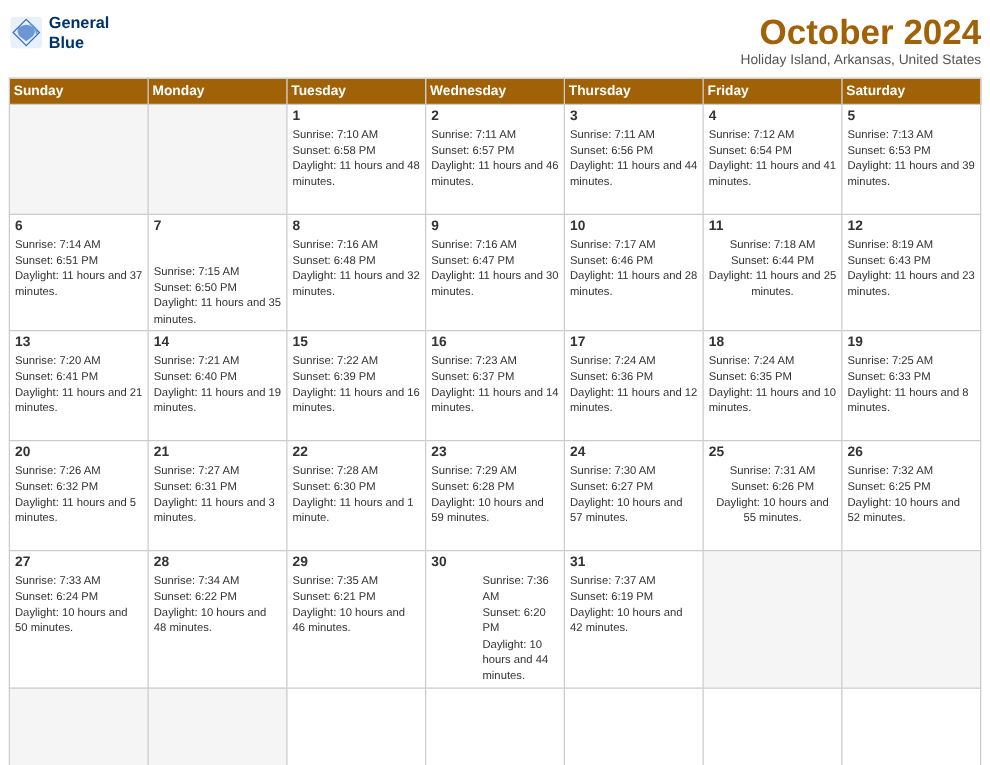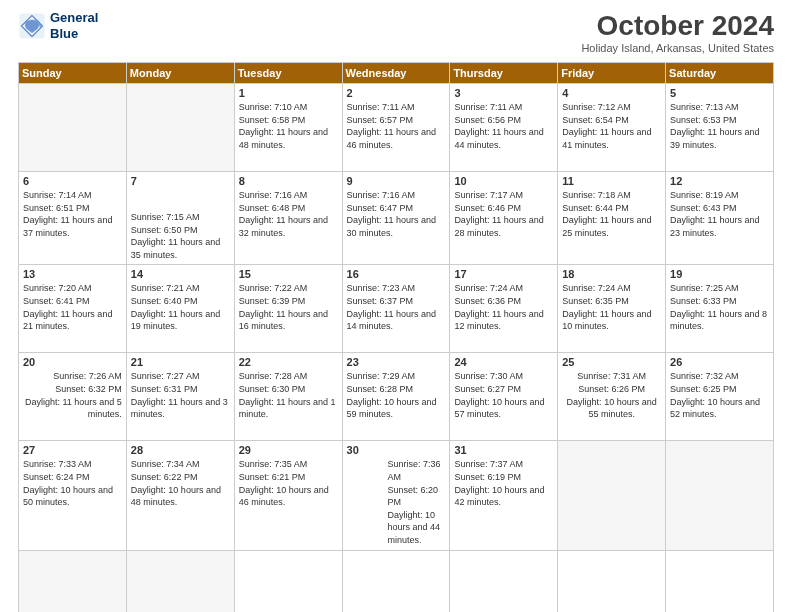--- a/index.html
+++ b/index.html
@@ -6,21 +6,21 @@
     body {
       font-family: Arial, sans-serif;
       background: #fff;
       width: 792px;
       height: 612px;
       overflow: hidden;
     }
     .container {
       width: 792px;
       height: 459px;
-      padding: 10px 18px;
+      padding: 10px 7px;
     }
     .header {
       display: flex;
       justify-content: space-between;
       align-items: flex-start;
       margin-bottom: 8px;
     }
     .logo {
       display: flex;
       align-items: center;
@@ -35,21 +35,21 @@
     .logo-icon {
       width: 28px;
       height: 28px;
     }
     .title-section {
       text-align: right;
     }
     .month-title {
       font-size: 28px;
       font-weight: bold;
-      color: #404040;
+      color: #a16207;
     }
     .location {
       font-size: 11px;
       color: #555;
     }
     .calendar {
       width: 100%;
       border-collapse: collapse;
       table-layout: fixed;
     }
@@ -181,21 +181,21 @@
 Daylight: 11 hours and 30 minutes.</div>
           </td>
           <td>
             <span class="day-number">10</span>
             <div class="cell-info" style="white-space: pre-line;">Sunrise: 7:17 AM
 Sunset: 6:46 PM
 Daylight: 11 hours and 28 minutes.</div>
           </td>
           <td>
             <span class="day-number">11</span>
-            <div class="cell-info" style="white-space: pre-line;">Sunrise: 7:18 AM
+            <div class="cell-info" style="white-space: pre-line; text-align: center;">Sunrise: 7:18 AM
 Sunset: 6:44 PM
 Daylight: 11 hours and 25 minutes.</div>
           </td>
           <td>
             <span class="day-number">12</span>
             <div class="cell-info" style="white-space: pre-line;">Sunrise: 8:19 AM
 Sunset: 6:43 PM
 Daylight: 11 hours and 23 minutes.</div>
           </td>
         </tr>
@@ -239,21 +239,21 @@
           <td>
             <span class="day-number">19</span>
             <div class="cell-info" style="white-space: pre-line;">Sunrise: 7:25 AM
 Sunset: 6:33 PM
 Daylight: 11 hours and 8 minutes.</div>
           </td>
         </tr>
         <tr>
           <td>
             <span class="day-number">20</span>
-            <div class="cell-info" style="white-space: pre-line; text-align: right;">Sunrise: 7:26 AM
+            <div class="cell-info" style="white-space: pre-line;">Sunrise: 7:26 AM
 Sunset: 6:32 PM
 Daylight: 11 hours and 5 minutes.</div>
           </td>
           <td>
             <span class="day-number">21</span>
             <div class="cell-info" style="white-space: pre-line;">Sunrise: 7:27 AM
 Sunset: 6:31 PM
 Daylight: 11 hours and 3 minutes.</div>
           </td>
           <td>

